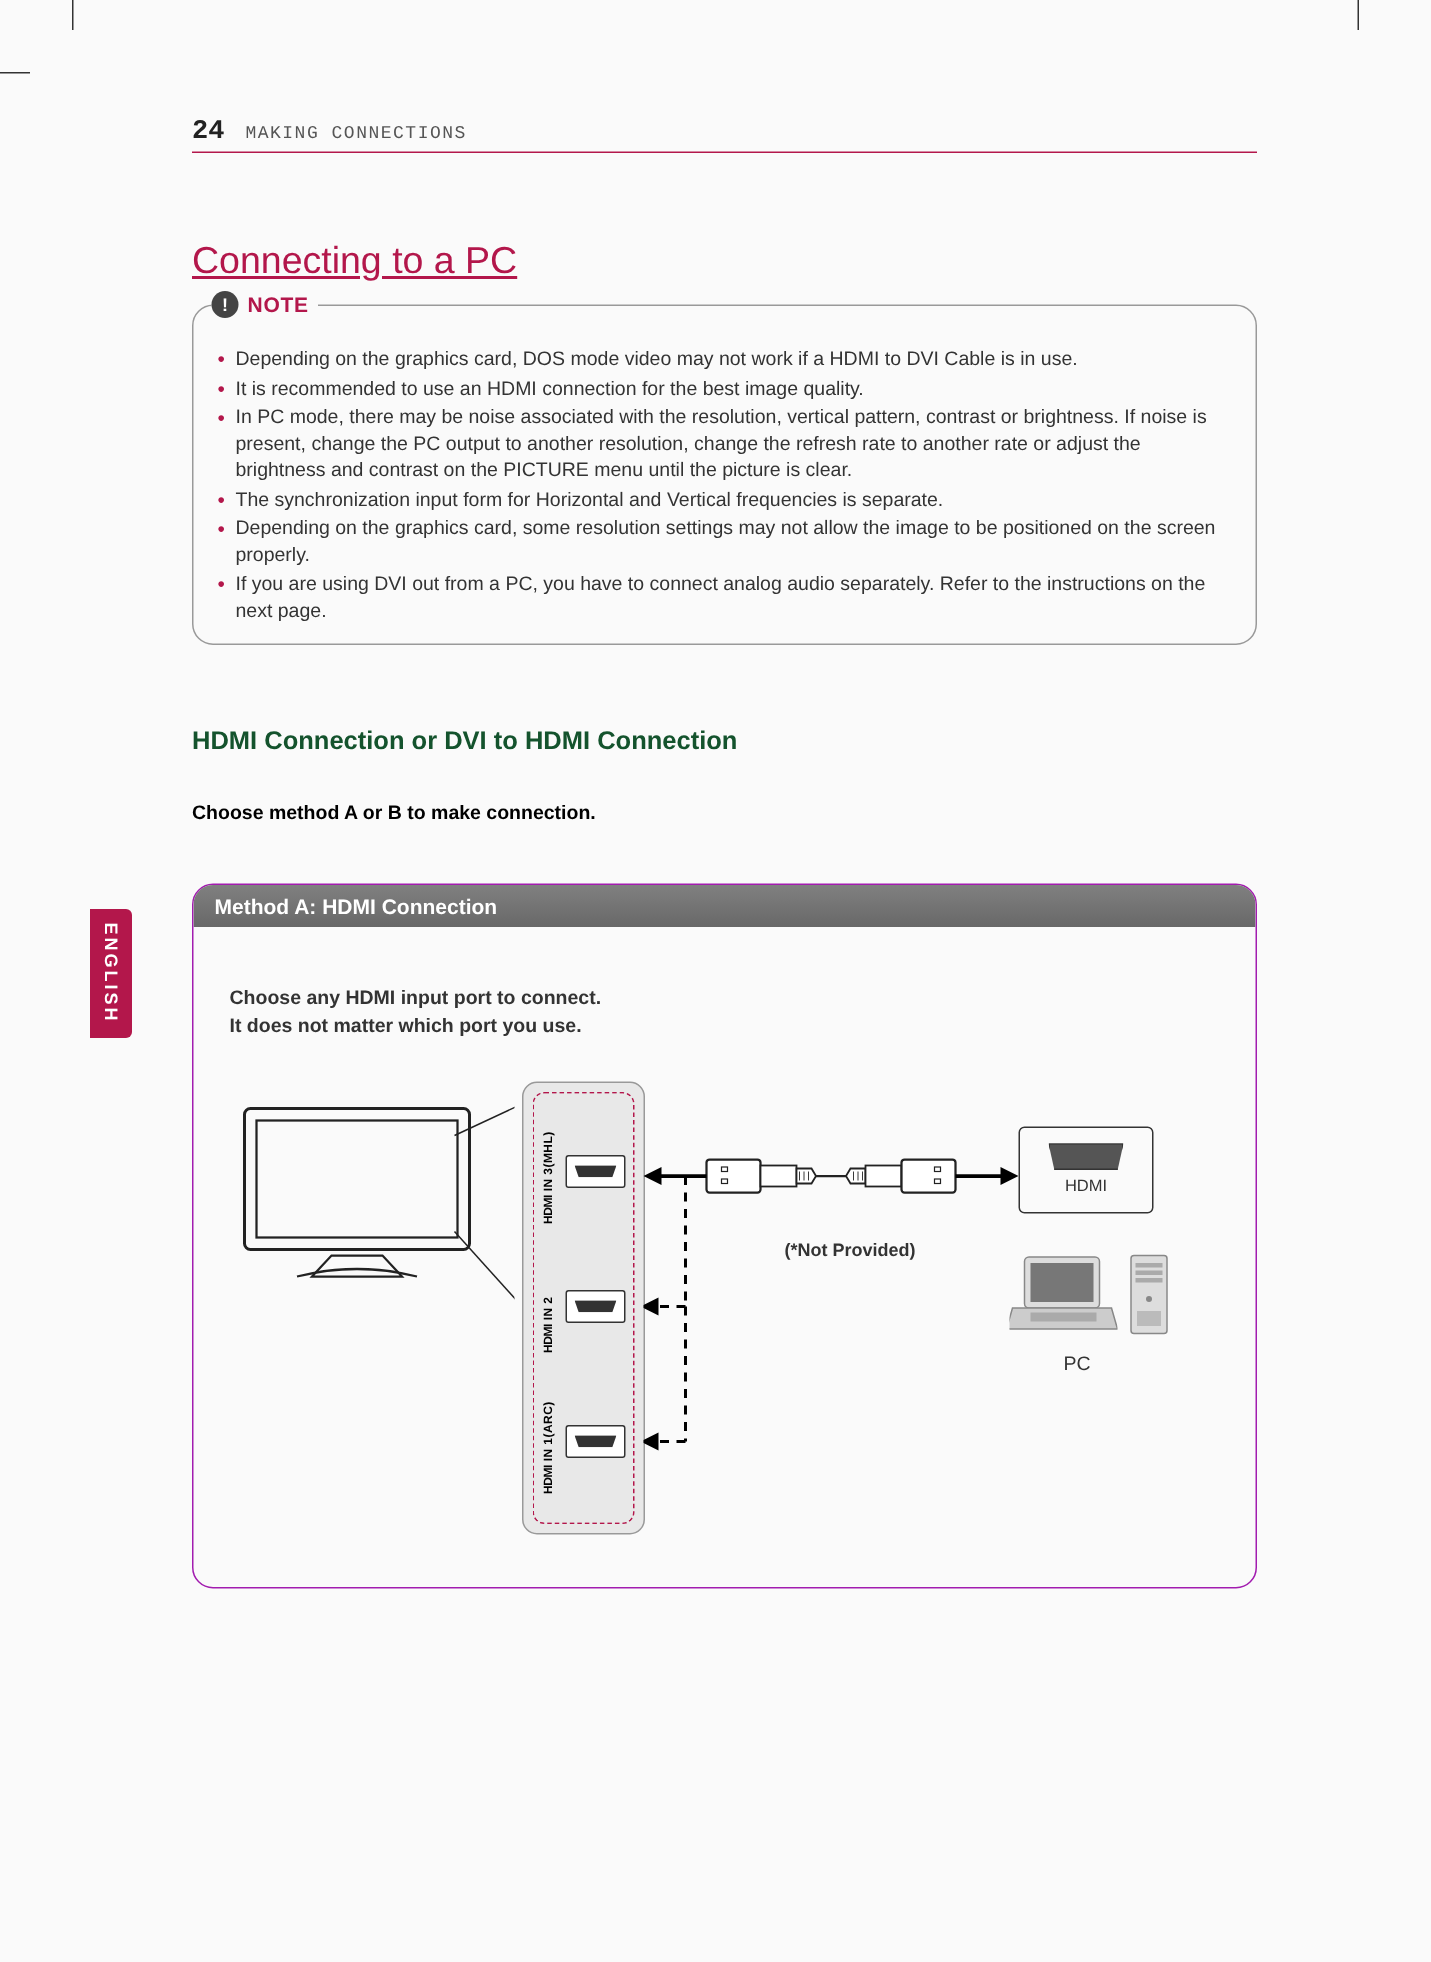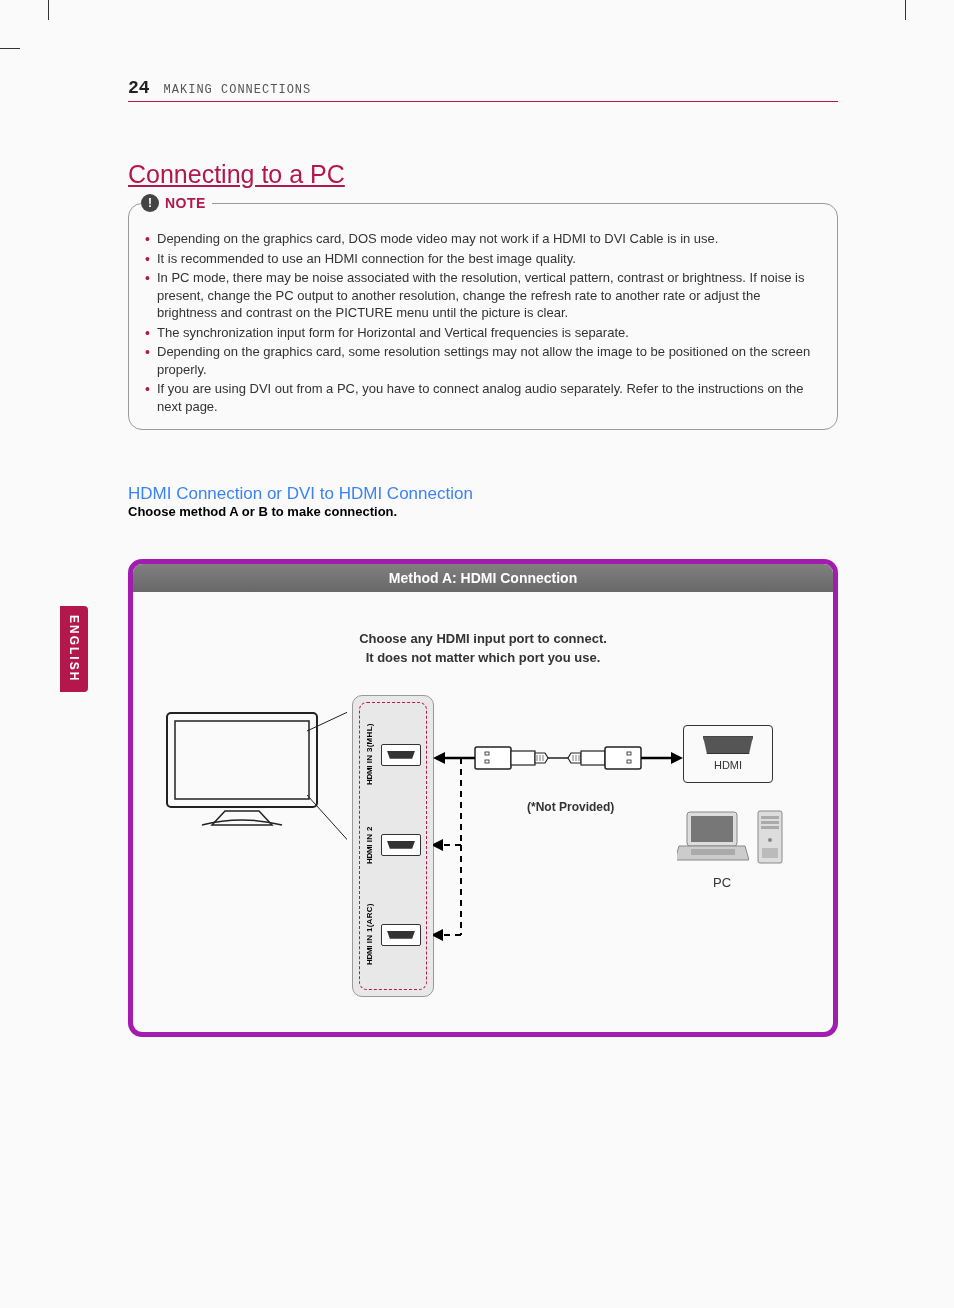--- a/index.html
+++ b/index.html
@@ -108,35 +108,35 @@
   }
   .note-list li::before {
     content: "•";
     color: #b3174b;
     position: absolute;
     left: 2px;
     font-size: 14px;
   }
   .h2 {
     font-size: 17px;
-    font-weight: 400;
-    color: #3b82f6;
+    font-weight: 700;
+    color: #14532d;
     margin-top: 54px;
+    margin-bottom: 30px;
   }
   .bold-line {
     font-size: 13px;
     font-weight: bold;
     color: #000;
     margin-bottom: 40px;
   }
   .method-box {
-    border: 5px solid #a21caf;
+    border: 1px solid #a21caf;
     border-radius: 14px;
     overflow: hidden;
-    text-align: center;
   }
   .method-head {
     background: linear-gradient(#808080, #686868);
     color: #fff;
     font-size: 14px;
     font-weight: 600;
     padding: 6px 14px;
   }
   .method-body {
     padding: 38px 24px 28px 24px;

